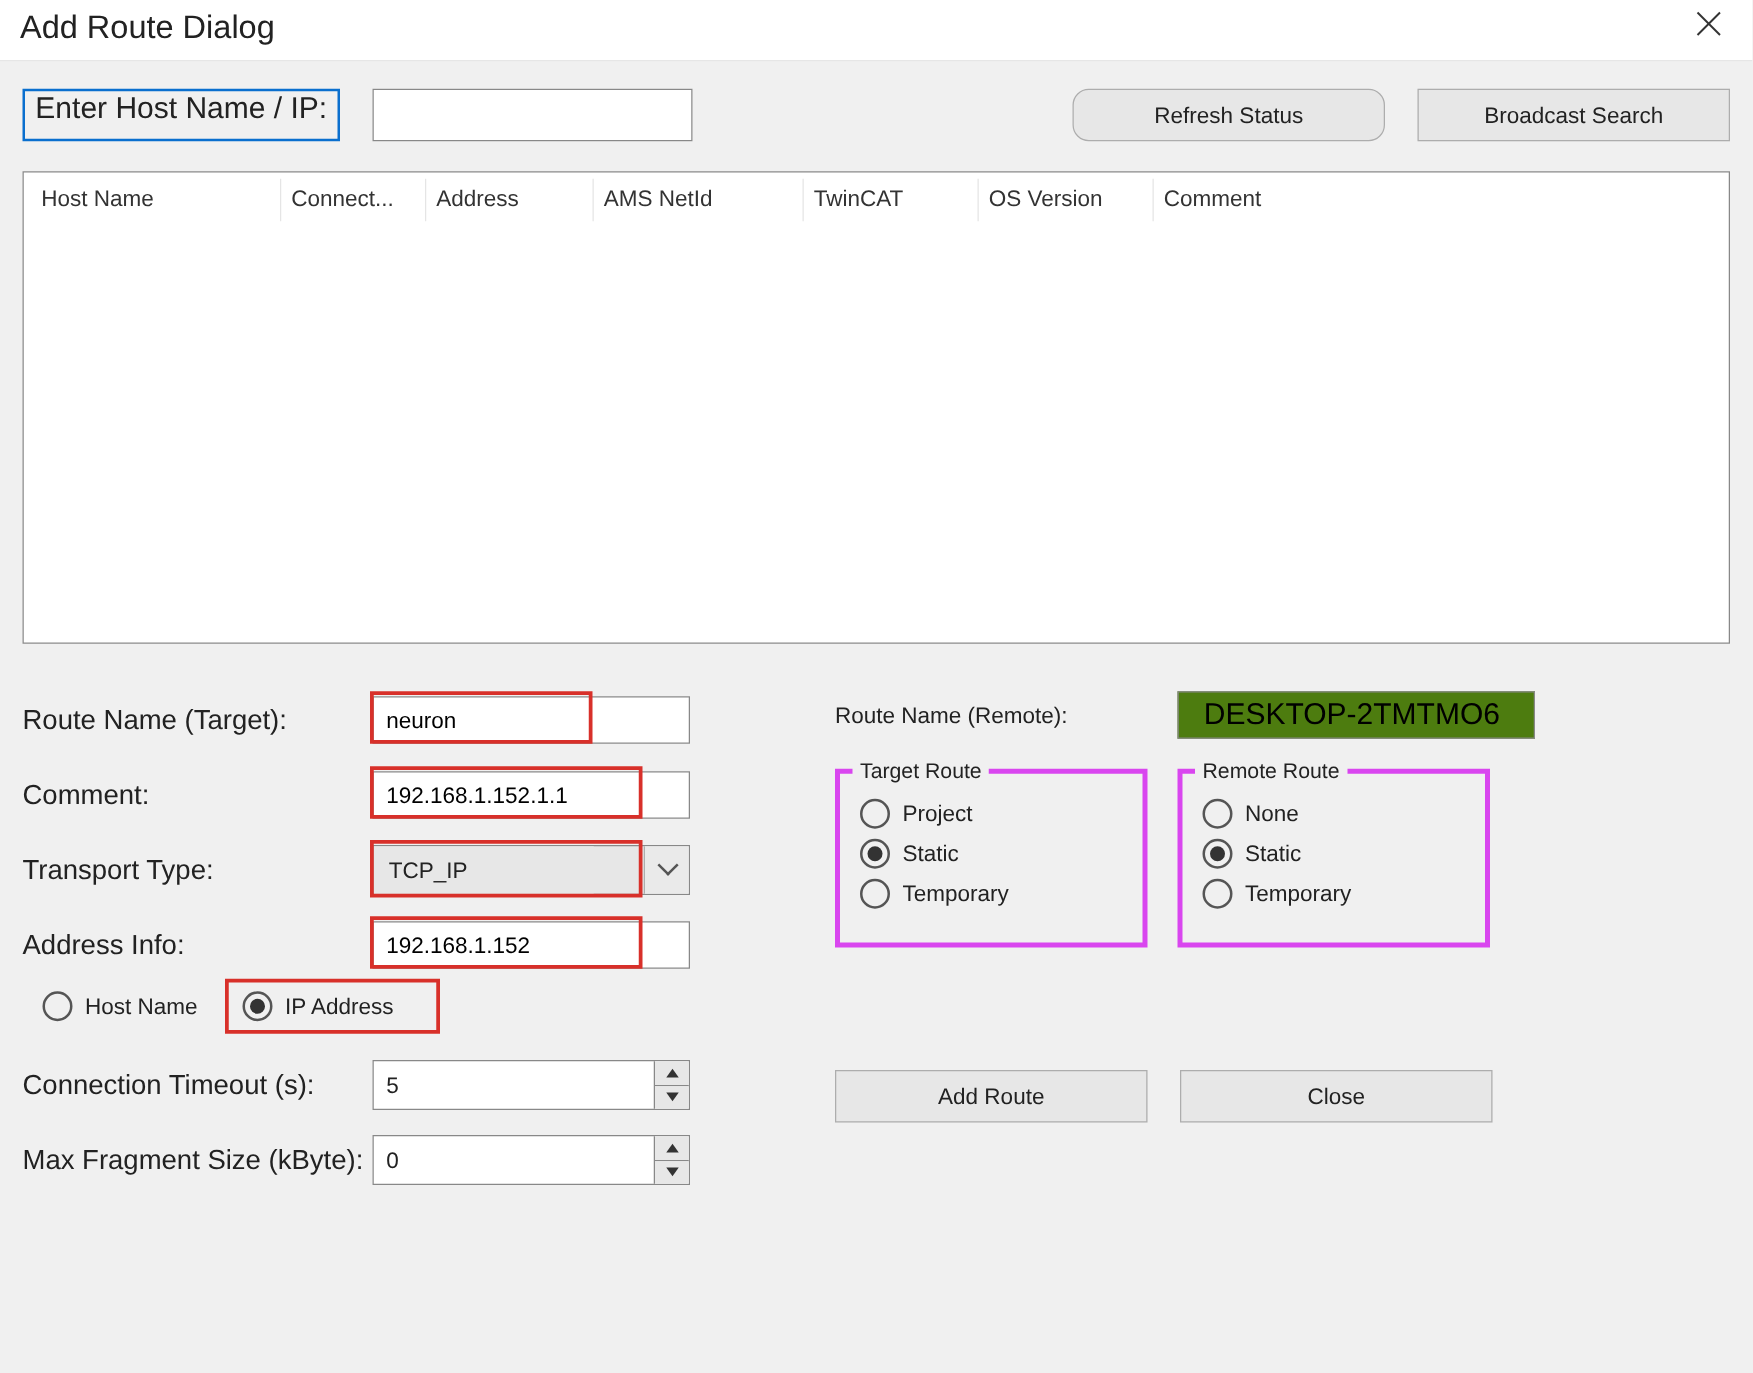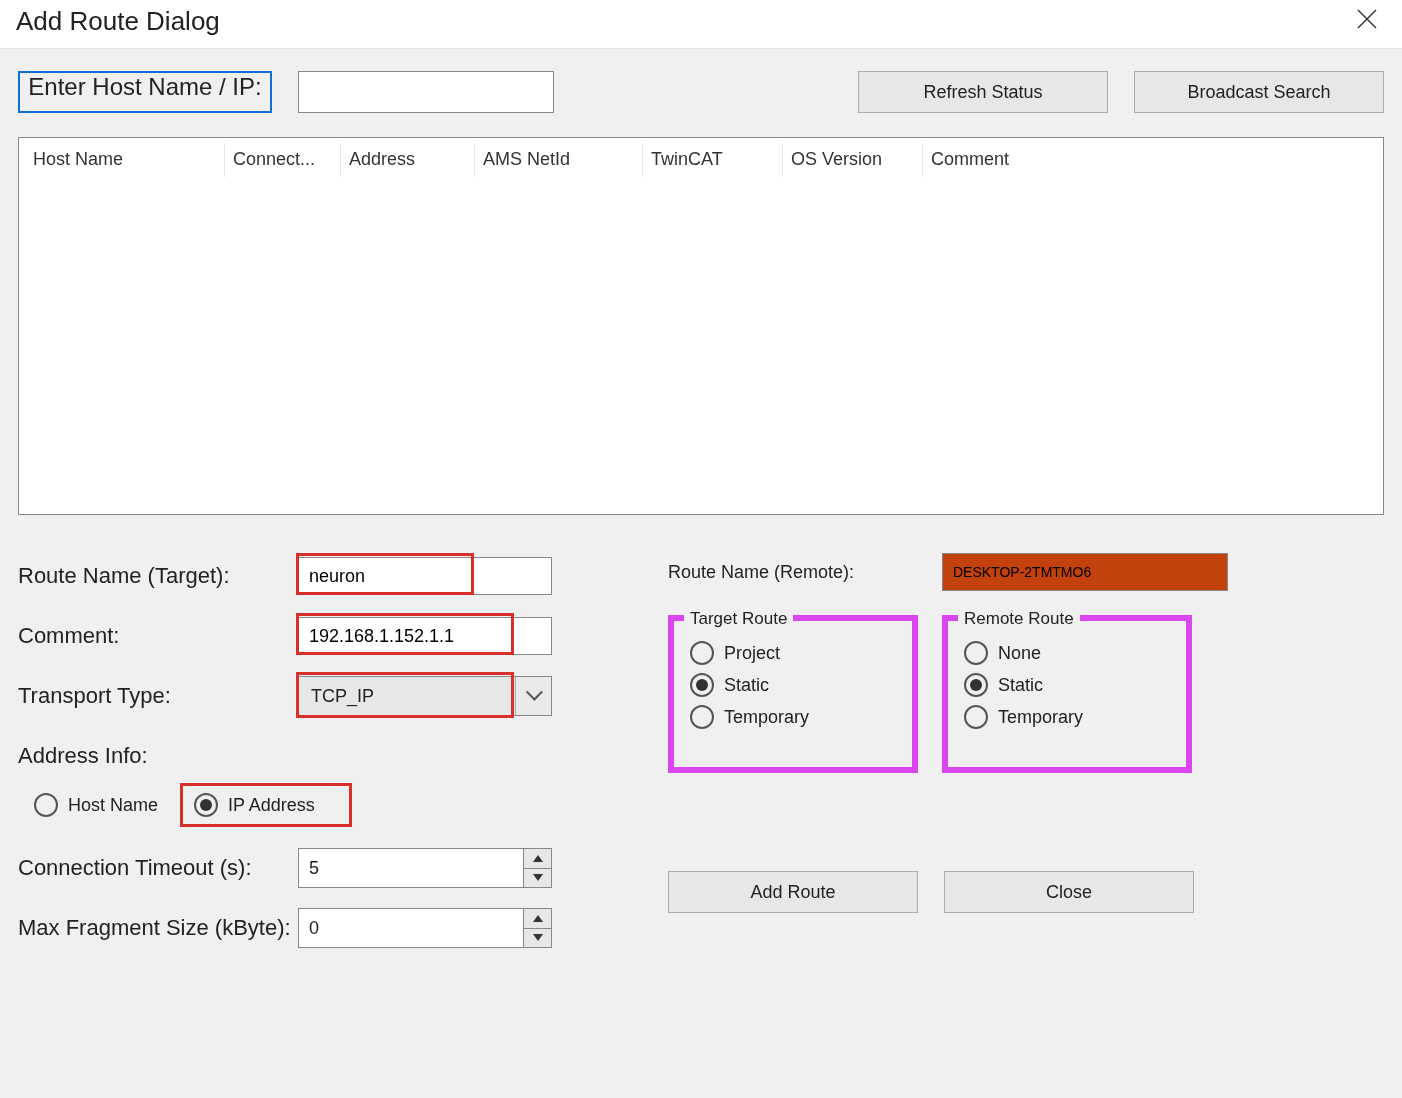--- a/index.html
+++ b/index.html
@@ -31,21 +31,21 @@
     height:42px; cursor:default;
   }
   .enter-host{
     width:254px; height:42px; border:2px solid #0a6fce; background:#f0f0f0;
     display:flex; align-items:flex-start; justify-content:center; font-size:24px;
   }
   .host-input{
     width:256px; height:42px; border:1px solid #888; background:#fff; font-size:18px; padding:2px 6px;
   }
   .top-spacer{ flex:1; }
-  .refresh-btn { width:250px; }
+  .refresh-btn { width:250px;border-radius:13px; }
   .broadcast-btn{ width:250px; }
 
   
   .list-box{
     border:1px solid #888; background:#fff; height:378px;
   }
   .list-header{
     display:flex; font-size:18px; color:#333; border-bottom:1px solid rgba(0,0,0,0);
     height:44px; align-items:center; padding-left:6px;
   }
@@ -94,24 +94,24 @@
   .spin-txt{ flex:1; padding:0 10px; font-size:18px; display:flex; align-items:center;}
   .spin-btns{ width:28px; display:flex; flex-direction:column; border-left:1px solid #888;}
   .spin-up,.spin-dn{ flex:1; background:#e7e7e7; display:flex; align-items:center; justify-content:center;}
   .spin-up{ border-bottom:1px solid #888;}
   .tri-up{width:0;height:0;border-left:5px solid transparent;border-right:5px solid transparent;border-bottom:7px solid #333;}
   .tri-dn{width:0;height:0;border-left:5px solid transparent;border-right:5px solid transparent;border-top:7px solid #333;}
 
   
   .remote-name-row{ display:flex; align-items:center; gap:24px; margin-bottom:24px;}
   .remote-name-row .lab{ font-size:18px; width:250px;}
-  .remote-name-input{ height:38px; flex:1; border:1px solid #888; background:#c2410c; font-size:14px; padding:2px 10px; width:250px;}
+  .remote-name-input{ height:38px; flex:1; border:1px solid #888; background:#4d7c0f; font-size:24px; padding:2px 20px; width:250px;}
   .group-row{ display:flex; gap:24px;}
   .group{
-    border:6px solid #d946ef; padding:12px 16px 30px 16px; position:relative; width:250px;
+    border:4px solid #d946ef; padding:12px 16px 19px 16px; position:relative; width:250px;
   }
   .group .legend{
     position:absolute; top:-12px; left:10px; background:#f0f0f0; padding:0 6px; font-size:17px;
   }
   .group .radio{ margin:8px 0;}
   
   .bottom-row{ display:flex; gap:26px; margin-top:28px;}
   .bottom-row .btn{ width:250px;}
 
   .red-highlight{ position:relative; }
@@ -183,20 +183,24 @@
               <div class="select-text">TCP_IP</div>
               <div class="select-btn">
                 <span class="chev"></span>
               </div>
             </div>
             <div class="redbox" style="left:-2px;top:-4px;width:218px;height:46px;"></div>
           </div>
         </div>
         <div class="frow">
           <div class="flab">Address Info:</div>
+          <div class="red-highlight">
+            <input class="txt" value="192.168.1.152" style="">
+            <div class="redbox" style="left:-2px;top:-4px;width:218px;height:42px;"></div>
+          </div>
         </div>
 
         <div class="radio-row" style="margin-bottom:28px; position:relative;">
           <div class="radio">
             <span class="r-outer"></span>
             <span>Host Name</span>
           </div>
           <div class="radio" style="position:relative;">
             <span class="r-outer">
                 <span class="r-inner"></span>

